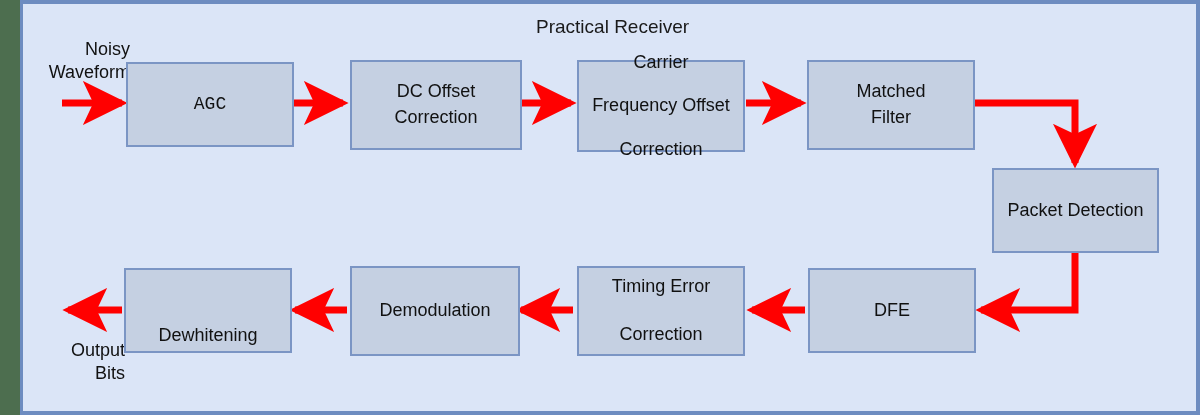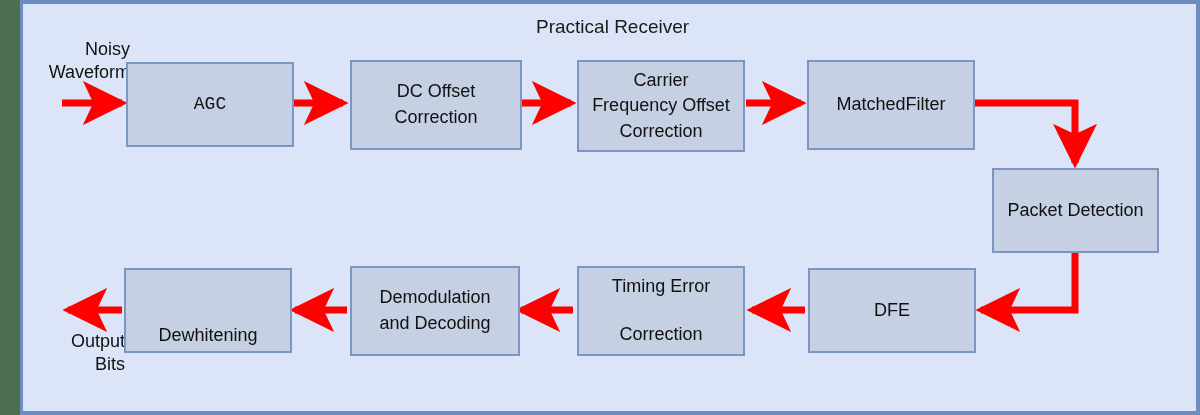--- a/index.html
+++ b/index.html
@@ -106,58 +106,57 @@
 
       <path d="M122,310 L68,310"></path>
     </g>
   </svg>
 
   <div class="title" style="left:536px; top:16px;">Practical Receiver</div>
 
   <div class="io-label" style="left:30px; top:38px; width:100px;">Noisy
 Waveform</div>
 
-  <div class="io-label" style="left:35px; top:330px; width:90px;">Output
+  <div class="io-label" style="left:35px; top:339px; width:90px;">Output
 Bits</div>
 
   <div class="node" style="left:126px; top:62px; width:168px; height:85px;font-family:Liberation Mono, monospace;">
     <span>AGC</span>
   </div>
 
   <div class="node" style="left:350px; top:60px; width:172px; height:90px; flex-direction:column;justify-content:center;">
     <span>DC Offset</span>
     <span>Correction</span>
   </div>
 
-  <div class="node" style="left:577px; top:60px; width:168px; height:92px; flex-direction:column;">
+  <div class="node" style="left:577px; top:60px; width:168px; height:92px; flex-direction:column;gap:18px;">
     <span>Carrier</span>
     <span>Frequency Offset</span>
     <span>Correction</span>
   </div>
 
-  <div class="node" style="left:807px; top:60px; width:168px; height:90px; flex-direction:row;">
+  <div class="node" style="left:807px; top:60px; width:168px; height:90px; flex-direction:column;">
     <span>Matched</span>
     <span>Filter</span>
   </div>
 
   <div class="node" style="left:992px; top:168px; width:167px; height:85px;justify-content:center;">
     <span>Packet Detection</span>
   </div>
 
   <div class="node" style="left:808px; top:268px; width:168px; height:85px;">
     <span>DFE</span>
   </div>
 
   <div class="node" style="left:577px; top:266px; width:168px; height:90px; flex-direction:column;gap:22px;">
     <span>Timing Error</span>
     <span>Correction</span>
   </div>
 
   <div class="node" style="left:350px; top:266px; width:170px; height:90px; flex-direction:column;">
     <span>Demodulation</span>
-    <span>and Decoding</span>
   </div>
 
   <div class="node" style="left:124px; top:268px; width:168px; height:85px;align-items:flex-end;">
     <span>Dewhitening</span>
   </div>
 
 </div>
 
 </body></html>

